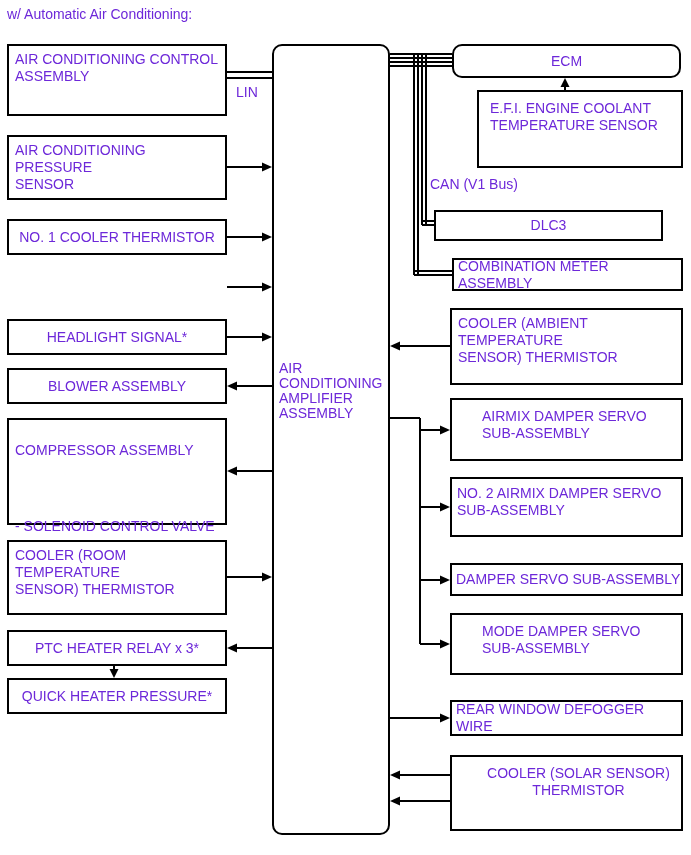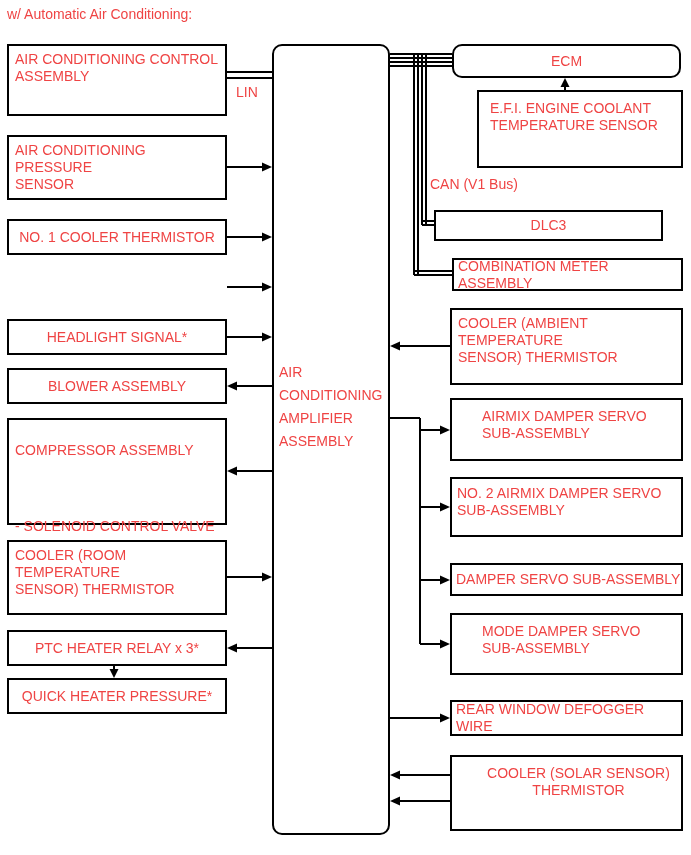--- a/index.html
+++ b/index.html
@@ -1,33 +1,33 @@
 <!DOCTYPE html>
 <html><head>
 <meta charset="utf-8">
 <style>
   html,body { margin:0; padding:0; background:#fff; }
   #canvas {
     position:relative; width:691px; height:855px; background:#fff;
-    font-family:"Liberation Sans", sans-serif; font-size:14px; color:#ef4444;
+    font-family:"Liberation Sans", sans-serif; font-size:14px; color:#6d28d9;
   }
   .box {
     position:absolute; box-sizing:border-box;
     border:2px solid #000; background:#fff;
     white-space:pre-line; line-height:17px;
   }
   .pad  { padding:5px 6px; }
   .ctr  { display:flex; align-items:center; justify-content:center; text-align:center; }
   .vctr { display:flex; align-items:center; padding-left:4px; }
   .round { border-radius:10px; }
   .lbl { position:absolute; white-space:pre-line; }
   #connectors { position:absolute; left:0; top:0; width:691px; height:855px; }
   #connectors path { stroke:#000; stroke-width:2; fill:none; }
   #connectors polygon { fill:#000; stroke:none; }
-  #amp-label { padding:298px 4px 0 5px; line-height:23px; }
+  #amp-label { padding:298px 4px 0 5px; line-height:15px; }
   .sub-line { margin-top:42px; }
 </style>
 </head>
 <body>
 
 <div id="canvas">
 
   <svg id="connectors" viewBox="0 0 691 855" xmlns="http://www.w3.org/2000/svg">
 
     <g>

